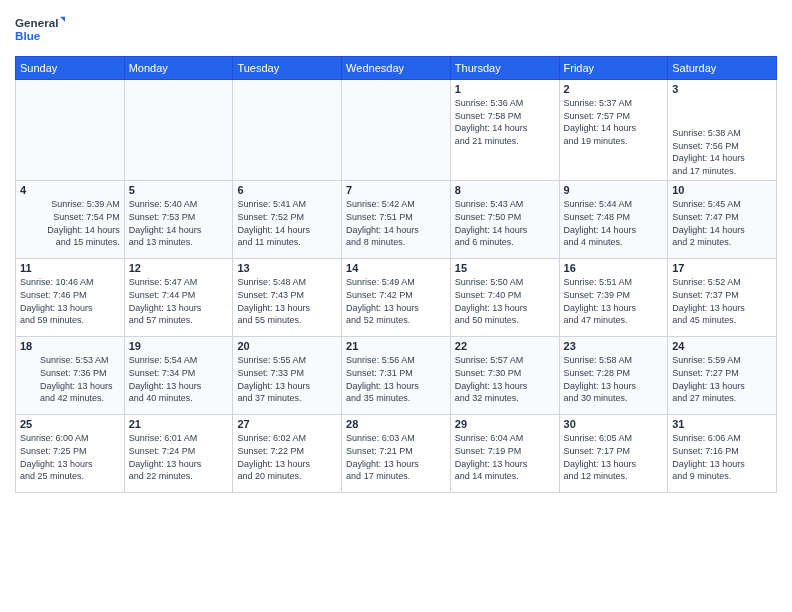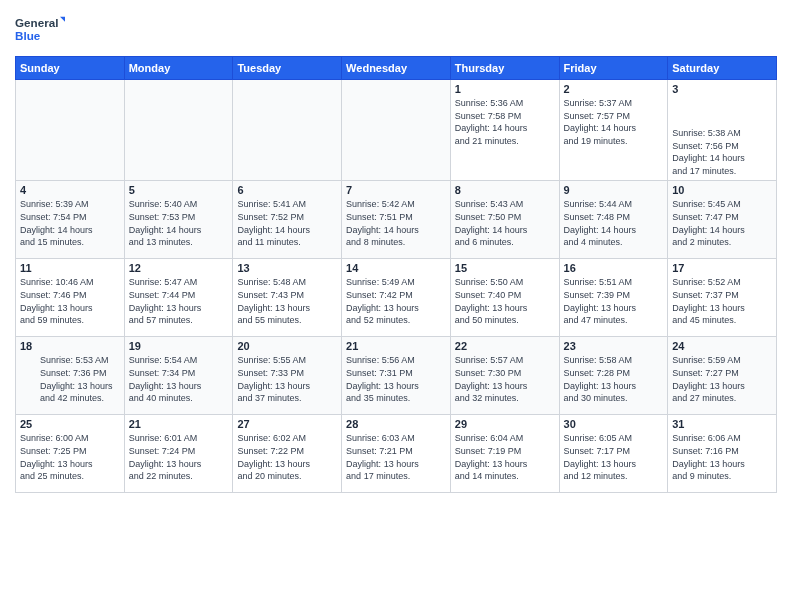--- a/index.html
+++ b/index.html
@@ -41,21 +41,21 @@
     }
     table {
       width: 100%;
       border-collapse: collapse;
       font-size: 10px;
     }
     thead tr th {
       background-color: #2563eb;
       color: #fff;
       font-size: 11px;
-      font-weight: bold;
+      font-weight: normal;
       padding: 5px 4px;
       text-align: left;
       border: 1px solid #1d4ed8;
     }
     tbody tr td {
       border: 1px solid #d1d5db;
       padding: 3px 4px;
       vertical-align: top;
       width: calc(100% / 7);
       height: 78px;
@@ -136,21 +136,21 @@
             <span class="day-num">3</span>
             <div class="day-info" style="white-space: pre-line; margin-top: 32px;">Sunrise: 5:38 AM
 Sunset: 7:56 PM
 Daylight: 14 hours
 and 17 minutes.</div>
           </td>
         </tr>
         <tr>
           <td>
             <span class="day-num">4</span>
-            <div class="day-info" style="white-space: pre-line;">Sunrise: 5:39 AM
+            <div class="day-info" style="white-space: pre-line; text-align: right;">Sunrise: 5:39 AM
 Sunset: 7:54 PM
 Daylight: 14 hours
 and 15 minutes.</div>
           </td>
           <td>
             <span class="day-num">5</span>
             <div class="day-info" style="white-space: pre-line;">Sunrise: 5:40 AM
 Sunset: 7:53 PM
 Daylight: 14 hours
 and 13 minutes.</div>

